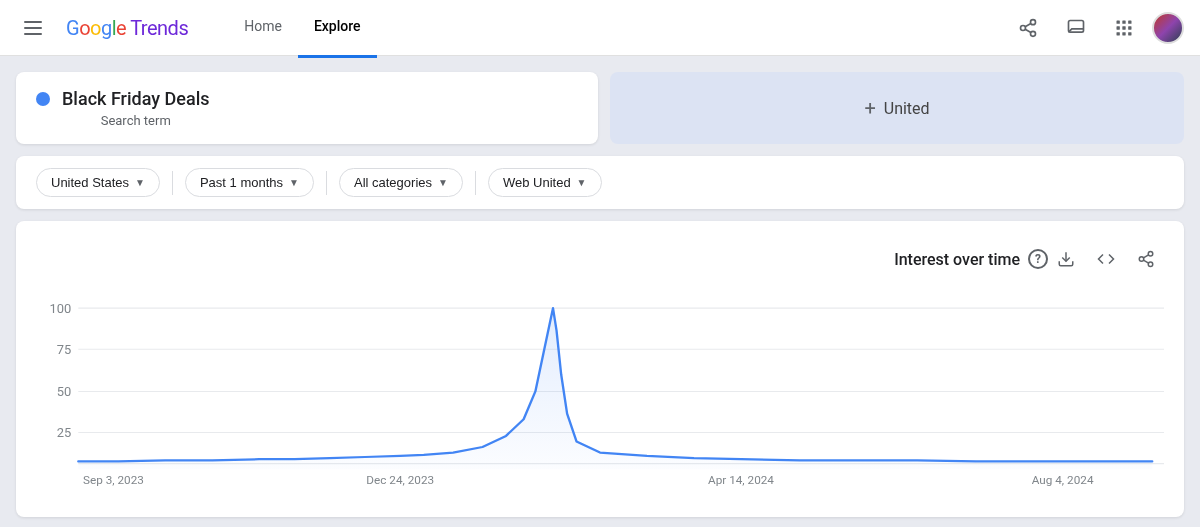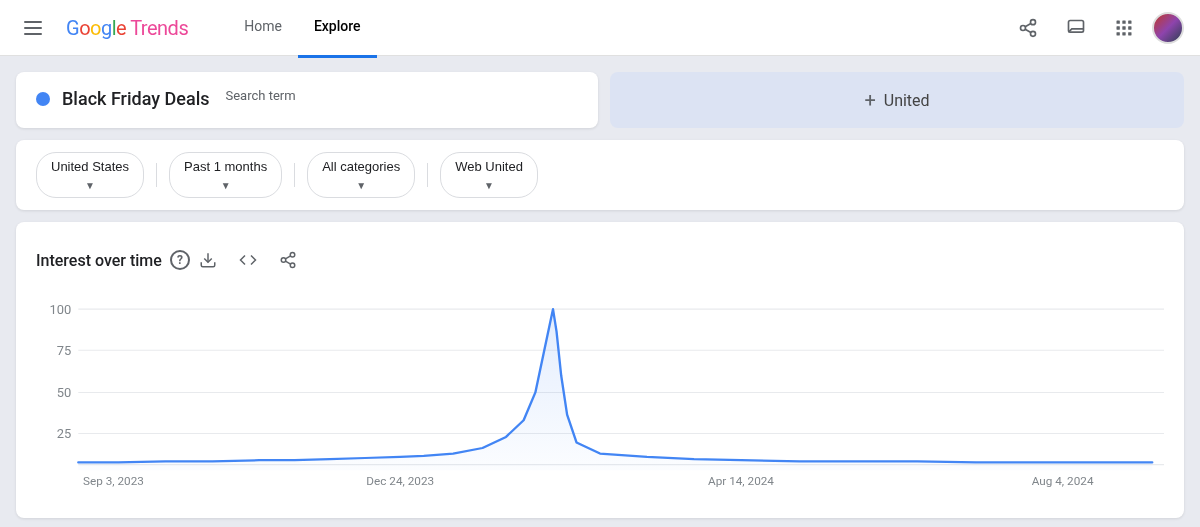--- a/index.html
+++ b/index.html
@@ -53,21 +53,21 @@
     .logo-google {
       display: flex;
     }
     .logo-google .g { color: #4285f4; }
     .logo-google .o1 { color: #ea4335; }
     .logo-google .o2 { color: #fbbc05; }
     .logo-google .g2 { color: #4285f4; }
     .logo-google .l { color: #34a853; }
     .logo-google .e { color: #ea4335; }
     .logo-text {
-      color: #ec4899;
+      color: #6d28d9;
       font-size: 20px;
       font-weight: 400;
     }
     .header-nav {
       display: flex;
       align-items: center;
       gap: 0;
       margin-left: 24px;
     }
     .nav-item {
@@ -138,21 +138,21 @@
       max-width: 600px;
     }
     .term-dot {
       width: 14px;
       height: 14px;
       border-radius: 50%;
       background: #4285f4;
       margin-top: 4px;
       flex-shrink: 0;
     }
-    .term-info { display: flex; gap: 16px; }
+    .term-info { display: flex; flex-direction: column; gap: 4px; }
     .term-name {
       font-size: 18px;
       font-weight: 500;
       color: #202124;
     }
     .term-type {
       font-size: 13px;
       color: #5f6368;
       text-align: center;
     }
@@ -190,21 +190,20 @@
       align-items: center;
       gap: 6px;
       padding: 6px 14px;
       border: 1px solid #dadce0;
       border-radius: 20px;
       font-size: 13px;
       color: #202124;
       cursor: pointer;
       background: transparent;
       white-space: nowrap;
-      flex-direction: column;
     }
     .dropdown-arrow {
       font-size: 10px;
       color: #5f6368;
     }
     .filter-divider {
       width: 1px;
       height: 24px;
       background: #dadce0;
     }
@@ -213,21 +212,21 @@
     .chart-section {
       background: #fff;
       border-radius: 8px;
       padding: 20px;
       box-shadow: 0 1px 3px rgba(0,0,0,0.1);
       min-height: 280px;
     }
     .chart-header {
       display: flex;
       align-items: center;
-      justify-content: flex-start;
+      justify-content: flex-end;
       margin-bottom: 20px;
     }
     .chart-title-row {
       display: flex;
       align-items: center;
       gap: 8px;
     }
     .chart-title {
       font-size: 16px;
       font-weight: 500;

